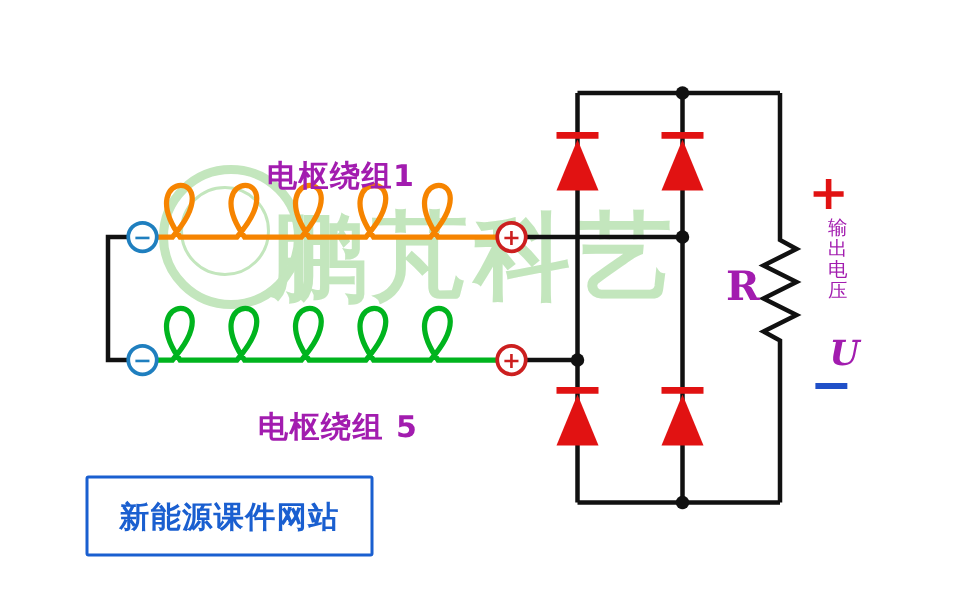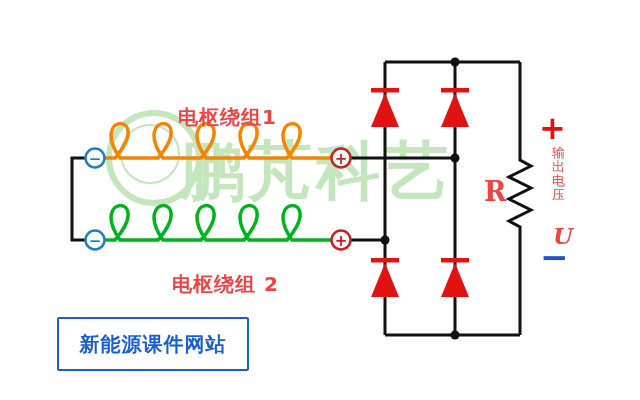--- a/index.html
+++ b/index.html
@@ -1,21 +1,21 @@
 <!DOCTYPE html>
 <html style="--coil1: #f68400; --coil2: #00b41e; --diode: #e11212; --wire: #111111; --terminal_plus: #cc1f1f; --terminal_minus: #1f7fbf; --output_plus: #e11212; --output_minus: #2050c8; --footer: #1a5fd0; --watermark: #c3e6bd;"><head>
 <meta charset="utf-8">
 <style>
   html,body{margin:0;padding:0;background:#fff;}
   .stage{
     position:relative;width:640px;height:400px;background:#fff;overflow:hidden;
     font-family:"DejaVu Sans","Liberation Sans",sans-serif;
   }
   .stage svg{position:absolute;left:0;top:0;z-index:2;}
-  .lbl{position:absolute;z-index:3;color:#ef4444;font-weight:bold;white-space:nowrap;}
+  .lbl{position:absolute;z-index:3;color:#a21caf;font-weight:bold;white-space:nowrap;}
   .winding-label{font-size:20px;letter-spacing:1px;}
   .resistor-label{font-family:"DejaVu Serif","Liberation Serif",serif;font-size:27px;}
   .out-plus{color:var(--output_plus);font-size:32px;line-height:1;}
   .out-minus{color:var(--output_minus);font-size:34px;line-height:1;}
   .out-voltage{width:20px;font-size:13px;line-height:1.08;word-break:break-all;white-space:normal;font-weight:normal;}
   .out-symbol{font-family:"DejaVu Serif","Liberation Serif",serif;font-style:italic;font-size:23px;}
   .watermark{
     position:absolute;z-index:1;left:180px;top:128px;
     color:var(--watermark);font-size:64px;font-weight:bold;letter-spacing:4px;
   }
@@ -98,21 +98,21 @@
       <circle cx="95" cy="240" r="9.5" fill="#fff" style="stroke:var(--terminal_minus)" stroke-width="2.5"></circle>
       <text x="95" y="245.5" text-anchor="middle" class="tsign" style="fill:var(--terminal_minus)">−</text>
     </g>
     <g>
       <circle cx="341" cy="240" r="9.5" fill="#fff" style="stroke:var(--terminal_plus)" stroke-width="2.5"></circle>
       <text x="341" y="245.5" text-anchor="middle" class="tsign" style="fill:var(--terminal_plus)">+</text>
     </g>
   </svg>
 
   <div class="lbl winding-label" style="left:178px;top:104px;">电枢绕组1</div>
-  <div class="lbl winding-label" style="left:172px;top:271px;">电枢绕组 2</div>
+  <div class="lbl winding-label" style="left:172px;top:271px;">电枢绕组 5</div>
 
   <div class="lbl resistor-label" style="left:484px;top:176px;">R</div>
 
   <div class="lbl out-plus" style="left:539px;top:112px;">+</div>
   <div class="lbl out-voltage" style="left:552px;top:146px;">输出电压</div>
   <div class="lbl out-symbol" style="left:553px;top:222px;">U</div>
   <div class="lbl out-minus" style="left:540px;top:240px;">−</div>
 
   <div class="footer-box">
     <div class="footer-line1">新能源课件网站</div>

